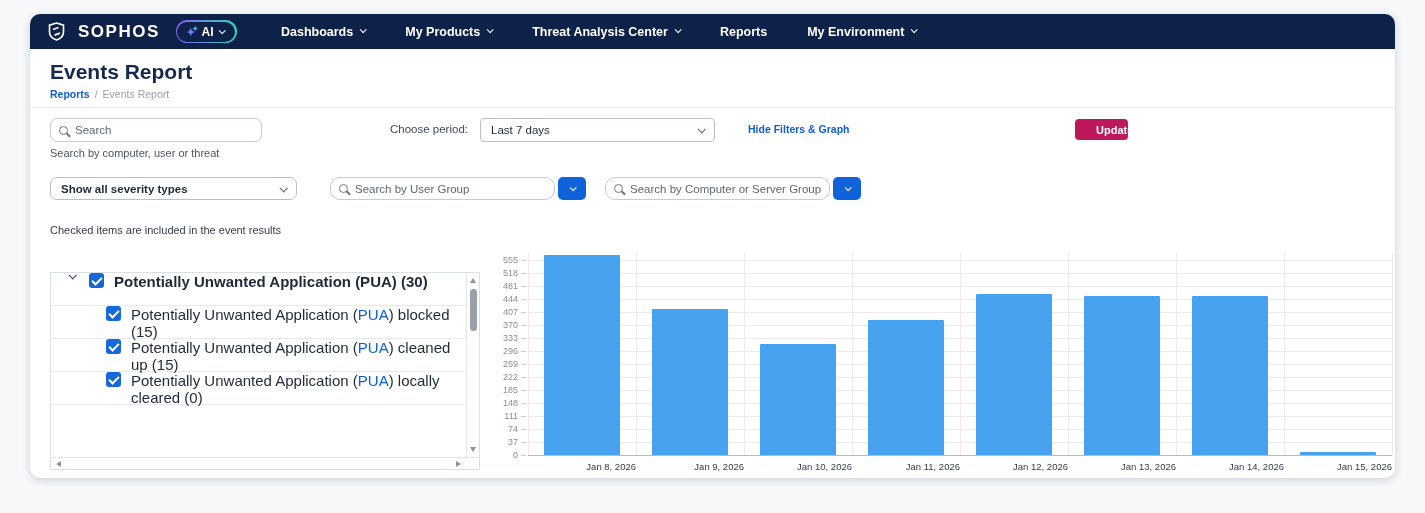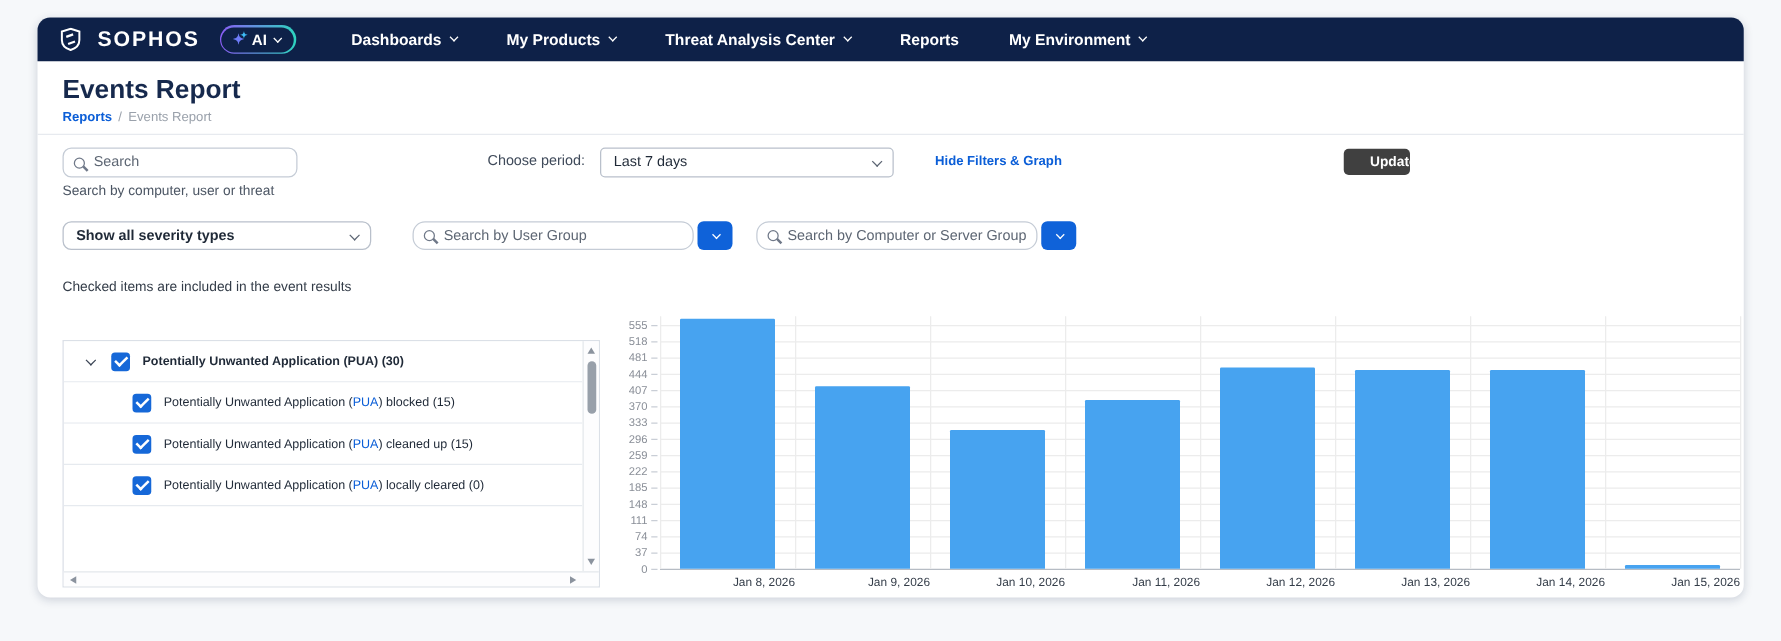--- a/index.html
+++ b/index.html
@@ -27,37 +27,37 @@
               align-items:center; gap:7px; cursor:pointer; white-space:nowrap; }
   .nav-item .chev { margin-top:-2px; }
 
   
   .page-title { position:absolute; left:20px; top:46px; font-size:21px; font-weight:800; color:#16294d; }
   .breadcrumb { position:absolute; left:20px; top:74px; font-size:10.5px; color:#9aa1ab; display:flex; gap:5px; }
   .breadcrumb .crumb-link { color:#0b5ed7; font-weight:600; cursor:pointer; }
   .divider { position:absolute; left:0; top:93px; width:100%; border-top:1px solid #e7eaef; }
 
   
-  .search-box { position:absolute; left:20px; top:104px; width:188px; height:24px; border:1px solid #c5ccd6;
+  .search-box { position:absolute; left:20px; top:104px; width:212px; height:24px; border:1px solid #c5ccd6;
                 border-radius:7px; display:flex; align-items:center; padding:0 8px; gap:7px; background:#fff; }
   .mag { width:9px; height:9px; border:1.6px solid #6f7888; border-radius:50%; position:relative; flex:none; }
   .mag::after { content:""; position:absolute; width:5px; height:1.6px; background:#6f7888;
                 transform:rotate(45deg); right:-4px; bottom:-2px; }
   .search-box input { border:none; outline:none; font-size:11.5px; width:100%; color:#2d3748;
                       font-family:"Liberation Sans",sans-serif; background:transparent; }
   .search-box input::placeholder { color:#5d6673; }
   .search-hint { position:absolute; left:20px; top:133px; font-size:11px; color:#4b5563; }
 
   .period-label { position:absolute; left:330px; top:109px; width:108px; text-align:right; font-size:11.5px; color:#3f4a5a; }
   .select { border:1px solid #b9c0cb; border-radius:4px; background:#fff; display:flex; align-items:center;
             justify-content:space-between; padding:0 10px; font-size:11.5px; color:#1f2937; cursor:pointer; }
   .select .chev { color:#5b6472; }
   .period-select { position:absolute; left:450px; top:104px; width:235px; height:24px; }
   .hide-link { position:absolute; left:718px; top:109px; font-size:10.5px; font-weight:700; color:#0b5ed7; cursor:pointer; }
-  .update-btn { position:absolute; left:1045px; top:105px; width:53px; height:21px; background:#404040; color:#fff;
+  .update-btn { position:absolute; left:1045px; top:105px; width:53px; height:21px; background:#be185d; color:#fff;
                 border:none; border-radius:4px; font-size:11px; font-weight:700; cursor:pointer;
                 font-family:"Liberation Sans",sans-serif;padding-left:21px; }
 
   
   .severity-select { position:absolute; left:20px; top:163px; width:247px; height:23px; border-radius:7px; font-weight:600; }
   .group-search { position:absolute; top:163px; height:23px; display:flex; gap:3px; }
   .gs1 { left:300px; } .gs2 { left:575px; }
   .group-search .search-box.inner { position:static; width:225px; height:23px;border-radius:10px; }
   .dd-btn { width:28px; height:23px; background:#0f62d9; border:none; border-radius:5px; color:#fff;
             display:flex; align-items:center; justify-content:center; cursor:pointer; }
@@ -67,22 +67,22 @@
   .type-row { position:absolute; left:20px; top:230px; width:430px; height:26px; background:#e8f1fc;
               border-radius:3px; display:flex; align-items:center; gap:10px; padding:0 12px; cursor:pointer; }
   .cb { width:15px; height:15px; border-radius:3px; background:#1668d8; position:relative; flex:none; cursor:pointer; }
   .cb::after { content:""; position:absolute; left:4.5px; top:1.5px; width:4px; height:8px;
                border:solid #fff; border-width:0 2px 2px 0; transform:rotate(45deg); }
   .type-label { font-size:12px; color:#1f2937; }
 
   .tree-list { position:absolute; left:20px; top:258px; width:430px; height:198px; border:1px solid #dbe0e7;
                background:#fff; }
   .tree-rows { position:absolute; left:0; top:0; right:13px; bottom:12px; overflow:hidden; }
-  .tree-row { height:33px; display:flex; align-items:center; gap:10px; border-bottom:1px solid #e6eaef;
-              padding-left:18px; font-size:10px; color:#1f2937; background:#fff; }
+  .tree-row { height:33px; display:flex; align-items:flex-start; gap:10px; border-bottom:1px solid #e6eaef;
+              padding-left:18px; font-size:15px; color:#1f2937; background:#fff; }
   .tree-row.group { font-weight:700; }
   .tree-row.child { padding-left:55px; }
   .tree-row .chev { color:#3a4454; margin-right:4px; }
   .hl { color:#0b5ed7; }
 
   .vscroll { position:absolute; right:0; top:0; width:13px; bottom:12px; border-left:1px solid #e3e7ec; background:#fdfdfe; }
   .varrow { position:absolute; left:3px; width:0; height:0; border-left:3.5px solid transparent; border-right:3.5px solid transparent; }
   .varrow.up { top:5px; border-bottom:5px solid #8b939e; }
   .varrow.down { bottom:5px; border-top:5px solid #8b939e; }
   .vthumb { position:absolute; left:3px; top:16px; width:7px; height:42px; background:#98a0aa; border-radius:4px; }

